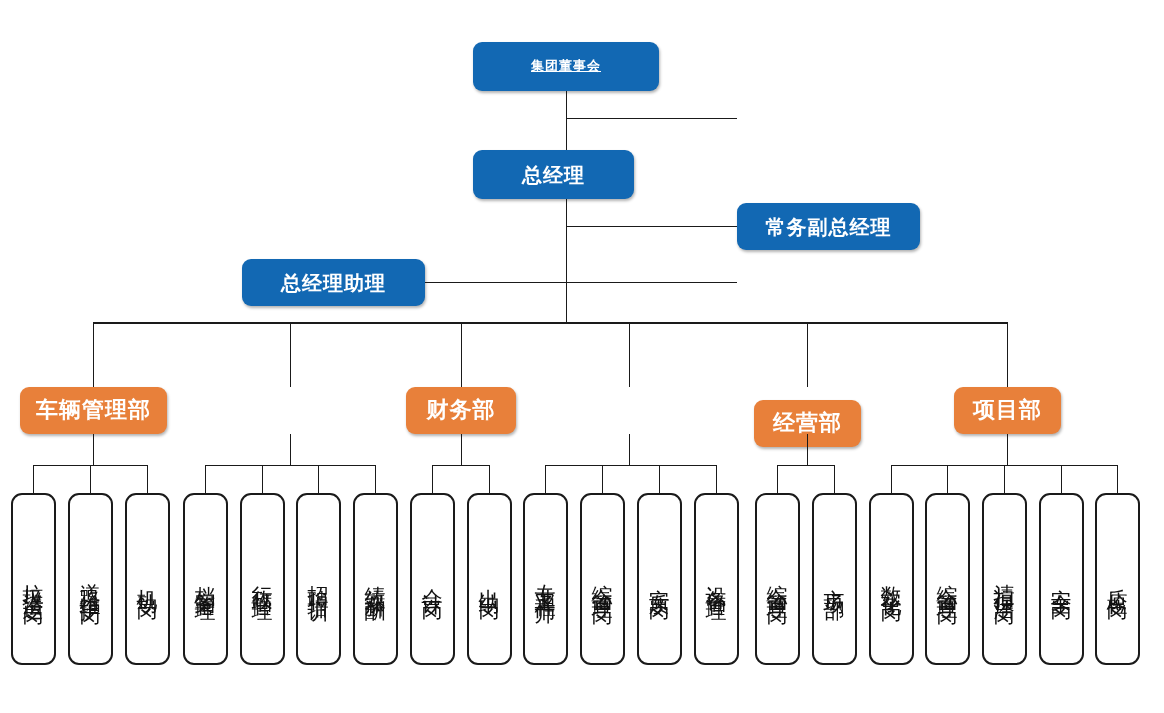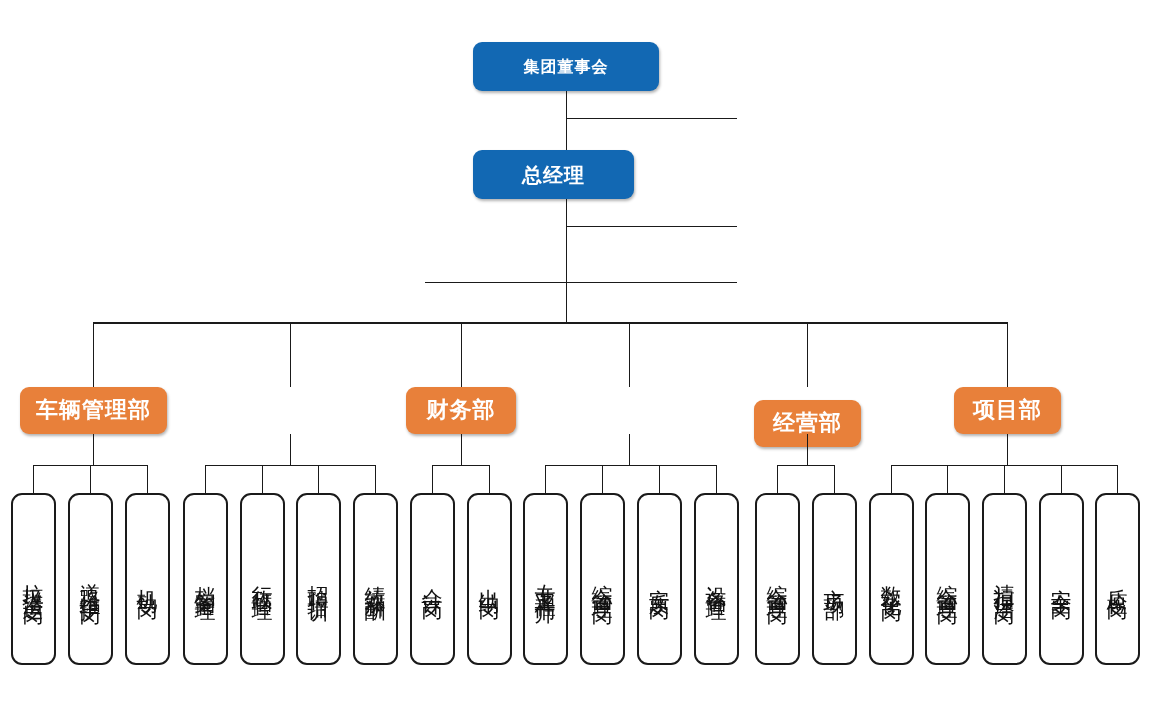--- a/index.html
+++ b/index.html
@@ -39,21 +39,21 @@
     font-weight: 700;
     letter-spacing: 1px;
     text-align: center;
     line-height: 1.1;
     box-shadow: 1px 2px 3px rgba(0,0,0,0.30);
     white-space: nowrap;
   }
   .node.blue  { background: #1268B3; }
   .node.orange{ background: #E8803A; }
 
-  .node.lvl-board   { font-size: 16px; }
+  .node.lvl-board   { font-size: 13px; text-decoration: underline; }
   .node.lvl-exec    { font-size: 20px; }
   .node.lvl-dept    { font-size: 22px; }
 
   
   .leaf {
     position: absolute;
     box-sizing: border-box;
     border: 2px solid #1a1a1a;
     border-radius: 11px;
     background: #ffffff;
@@ -76,22 +76,24 @@
 </head>
 <body>
 
 <div id="org-chart">
 
   <div class="node blue lvl-board" style="left:473px; top:42px; width:186px; height:49px;">集团董事会</div>
 
 
   <div class="node blue lvl-exec" style="left:473px; top:150px; width:161px; height:49px;">总经理</div>
 
-
-
+  <div class="node blue lvl-exec" style="left:737px; top:203px; width:183px; height:47px;">常务副总经理</div>
+
+
+  <div class="node blue lvl-exec" style="left:242px; top:259px; width:183px; height:47px;">总经理助理</div>
 
   <div class="line v" style="left:566px; top:91px; height:59px;"></div>
 
   <div class="line h" style="left:566px; top:118px; width:171px;"></div>
 
   <div class="line v" style="left:566px; top:199px; height:124px;"></div>
 
   <div class="line h" style="left:566px; top:226px; width:171px;"></div>
 
   <div class="line h" style="left:566px; top:282px; width:171px;"></div>

